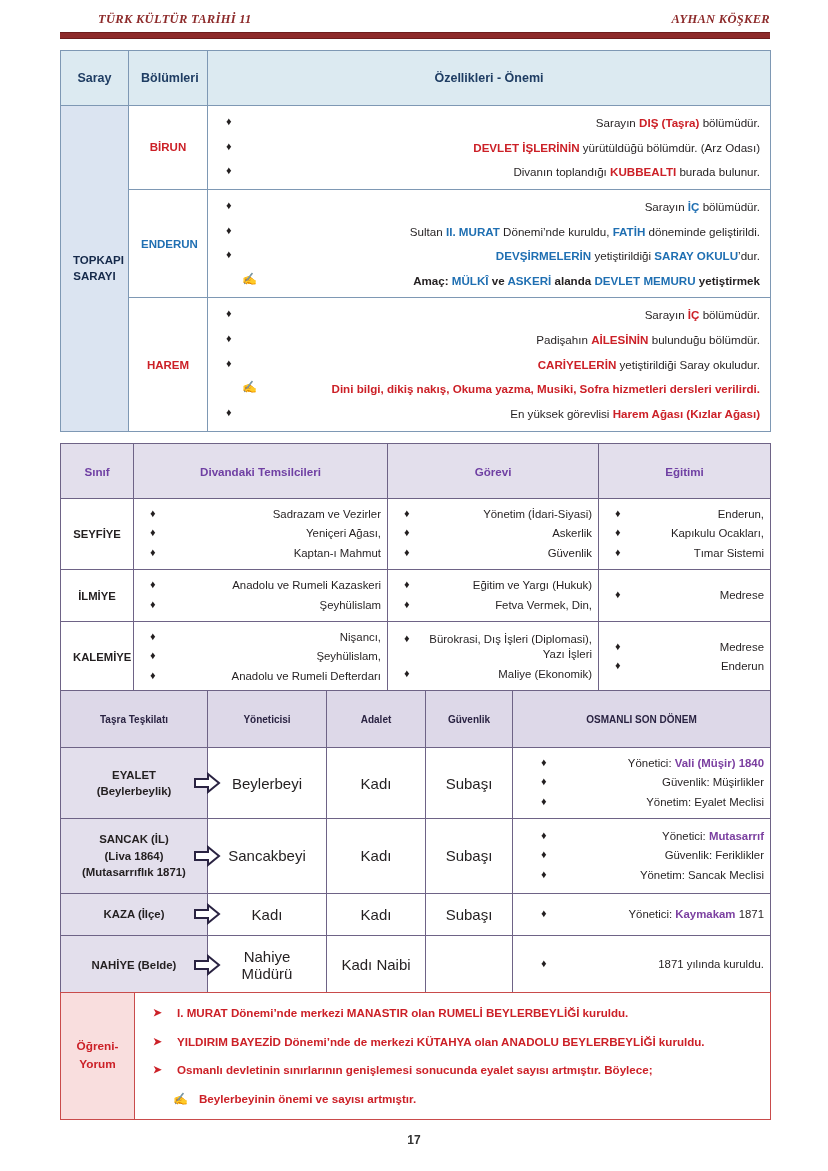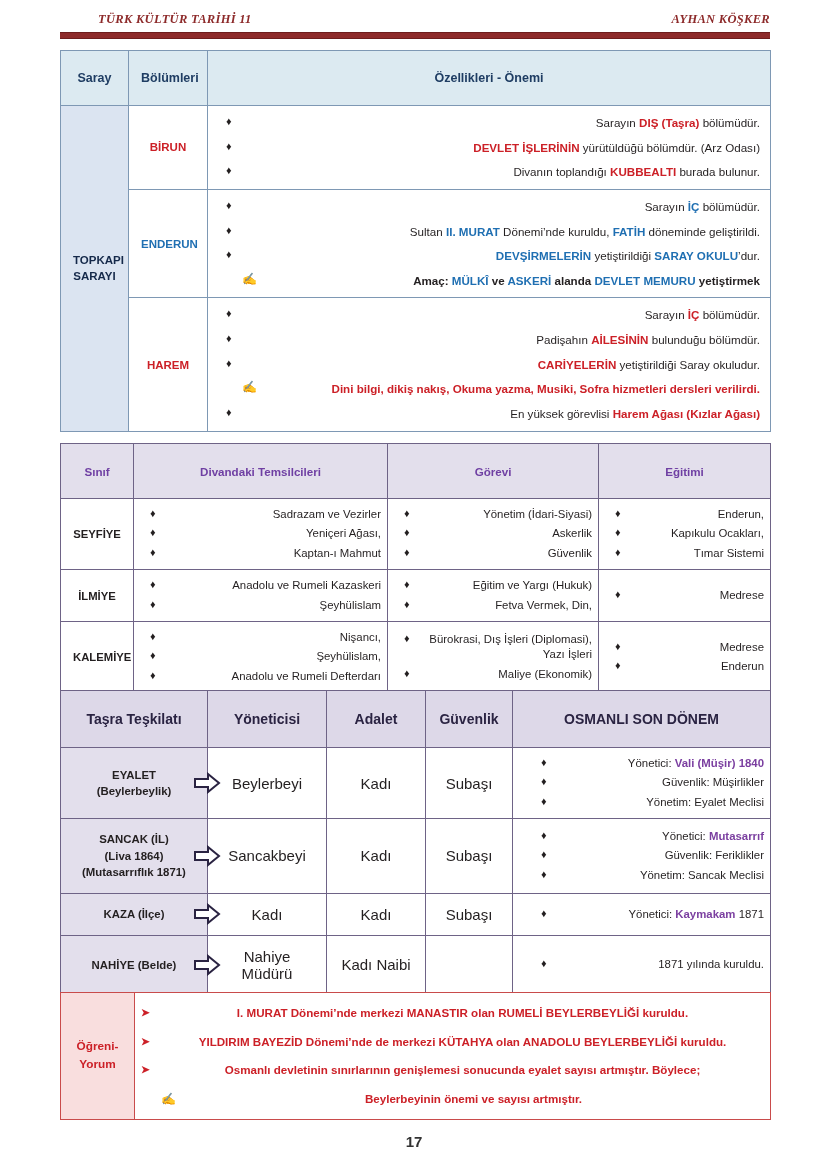--- a/index.html
+++ b/index.html
@@ -164,21 +164,21 @@
     padding-left: 20px;
   }
   #t2 ul.bl > li:last-child { margin-bottom: 0; }
 
   
   #t3 { top: 690px; }
   #t3 th, #t3 td { border: 1px solid #6e6386; }
   #t3 thead th {
     background: #ddd8e8;
     color: #2a2342;
-    font-size: 14px;
+    font-size: 10px;
     font-weight: bold;
     height: 32px;
     text-align: center;
   }
   #t3 td.unit {
     background: #e3dfec;
     color: #231f20;
     font-size: 11.4px;
     font-weight: bold;
     text-align: center;
@@ -219,22 +219,21 @@
   #t4 td.tag {
     background: #f9dede;
     color: #cc2027;
     font-size: 11.8px;
     font-weight: bold;
     text-align: center;
     line-height: 1.5;
   }
   #t4 td.body {
     background: #ffffff;
-    padding: 12px 10px 12px 4px;
-    text-align: center;
+    padding: 12px 10px 12px 16px;
   }
   ul.arrows {
     list-style: none;
     margin: 0;
     padding: 0;
   }
   ul.arrows > li {
     position: relative;
     padding-left: 26px;
     font-size: 11.6px;
@@ -260,21 +259,21 @@
     color: #cc2027;
     font-size: 12px;
   }
 
   
   .pageno {
     position: absolute;
     left: 0; top: 1133px;
     width: 828px;
     text-align: center;
-    font-size: 15px;
+    font-size: 12px;
     font-weight: bold;
     color: #333;
   }
 </style>
 </head>
 <body>
 
 <div class="page">
 
   <div class="hdr">

